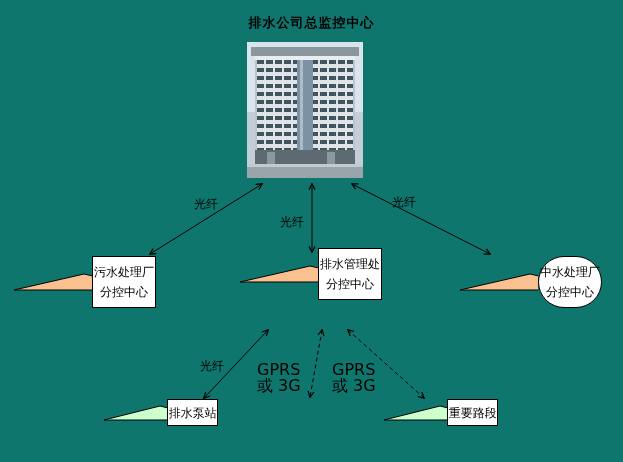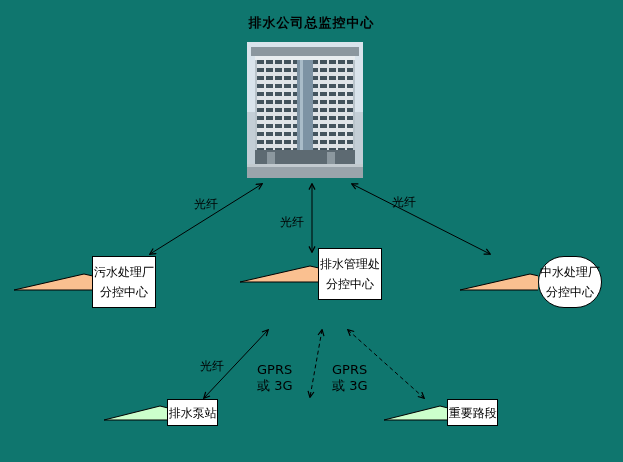--- a/index.html
+++ b/index.html
@@ -3,21 +3,21 @@
 <meta charset="utf-8">
 <style>
   * { margin:0; padding:0; box-sizing:border-box; }
   html,body { background:#ffffff; }
   body { font-family:"DejaVu Sans","Liberation Sans",sans-serif; color:#000; }
   .canvas { position:relative; width:623px; height:462px; background:#0f766e; overflow:hidden; }
   .abs { position:absolute; }
   .title { font-weight:bold; font-size:13px; text-align:center; letter-spacing:1px; }
   .section-label { font-weight:bold; font-size:13px; }
   .label { font-size:12px; white-space:nowrap; }
-  .gprs { font-size:13px; line-height:16px; text-align:left; }
+  .gprs { font-size:16px; line-height:16px; text-align:left; }
   .house { position:absolute; display:flex; flex-direction:row; align-items:center; }
   .house svg { display:block; }
   .house-box { background:#ffffff; border:1px solid #000; display:flex; flex-direction:column; align-items:center; justify-content:center; font-size:12px; line-height:20px; }
   .arrow-layer { pointer-events:none; }
 </style>
 </head>
 <body>
 
 <div class="canvas">
 

